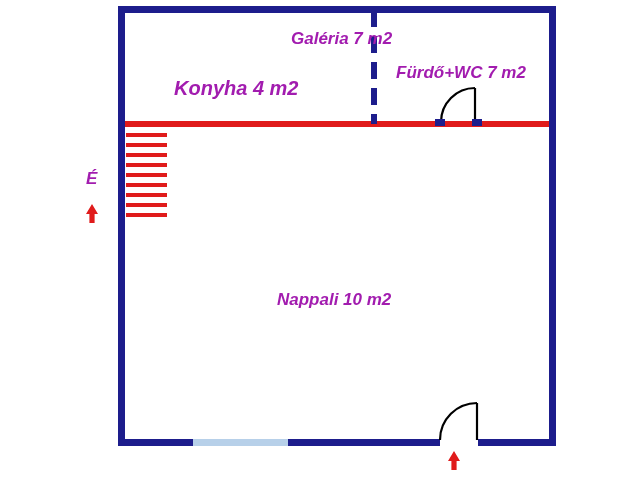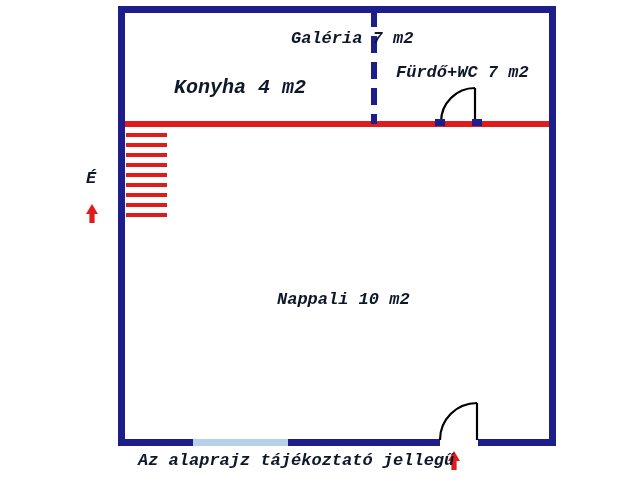--- a/index.html
+++ b/index.html
@@ -21,24 +21,24 @@
   }
   #plan-svg {
     position: absolute;
     left: 0;
     top: 0;
     width: 640px;
     height: 480px;
   }
   .room-label {
     position: absolute;
-    font-family: Liberation Mono, monospace;
+    font-family: Liberation Sans, sans-serif;
     font-weight: bold;
     font-style: italic;
-    color: #0f172a;
+    color: #a21caf;
     white-space: nowrap;
     line-height: 1;
     text-align: center;
   }
   #label-galeria {
     left: 291px;
     top: 30px;
     font-size: 17px;
   }
   #label-konyha {
@@ -137,15 +137,14 @@
   <div class="room-label" id="label-galeria">Galéria 7 m2</div>
 
   <div class="room-label" id="label-konyha">Konyha 4 m2</div>
 
   <div class="room-label" id="label-furdo">Fürdő+WC 7 m2</div>
 
   <div class="room-label" id="label-nappali">Nappali 10 m2</div>
 
   <div class="room-label" id="label-north">É</div>
 
-  <div class="room-label" id="caption">Az alaprajz tájékoztató jellegű</div>
 
 </div>
 
 </body></html>

